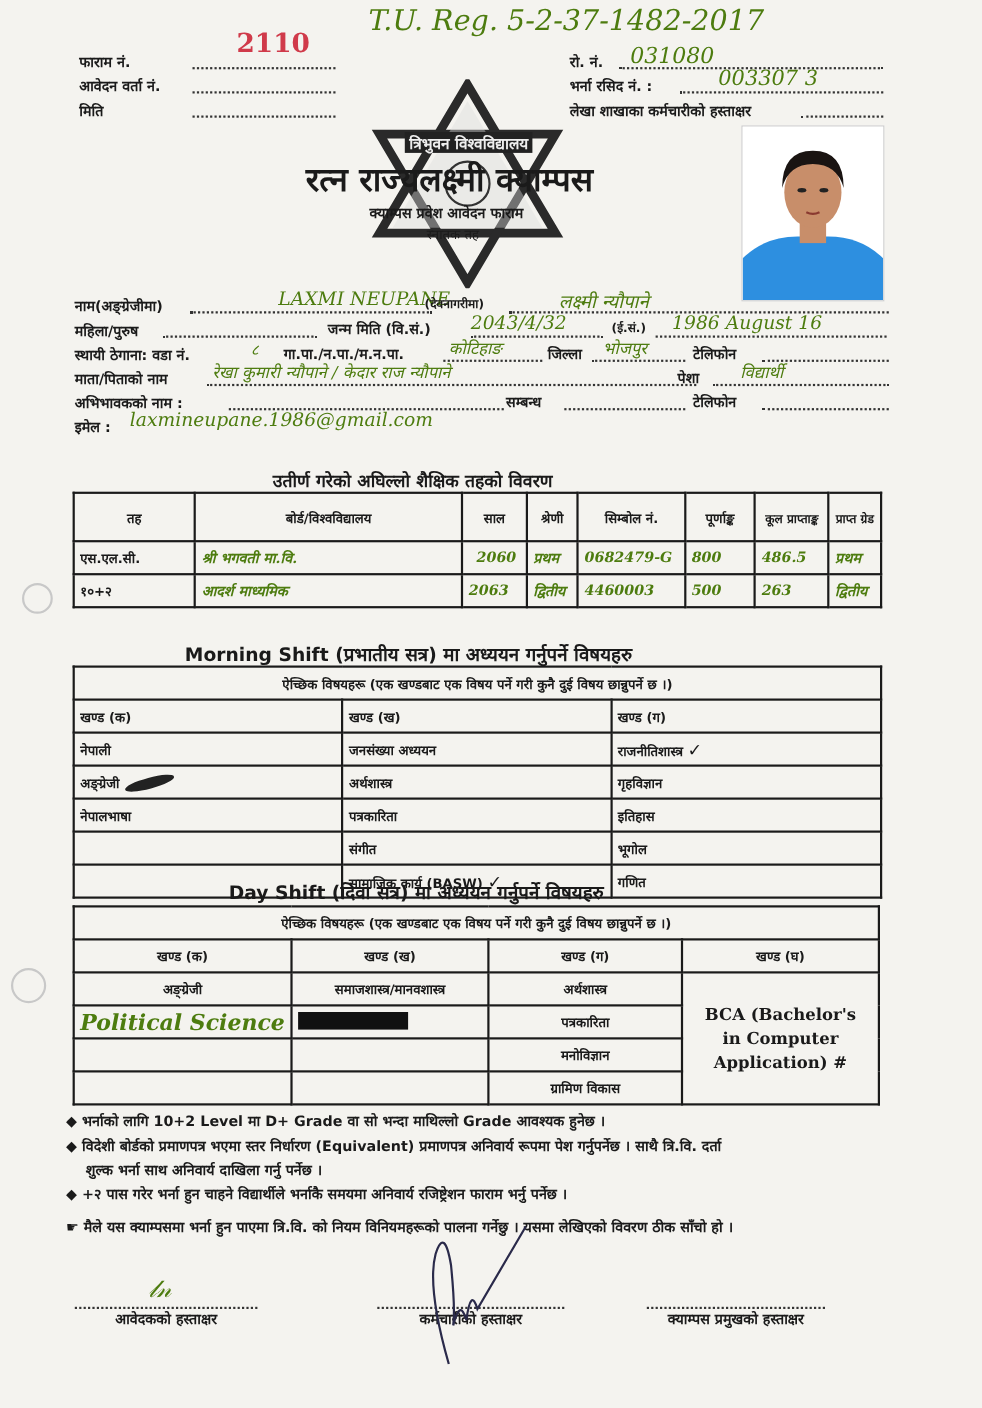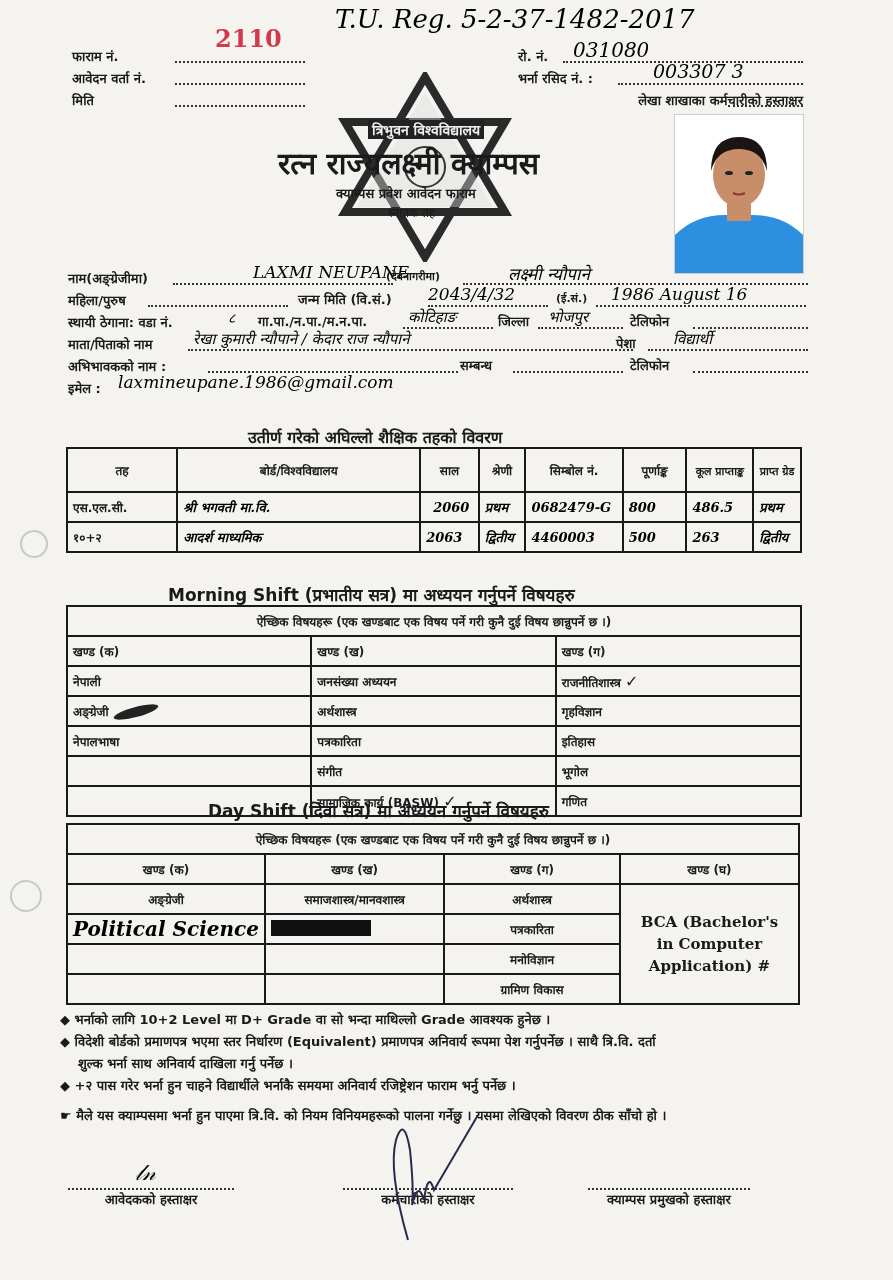--- a/index.html
+++ b/index.html
@@ -1,20 +1,20 @@
 <!DOCTYPE html>
 <html><head>
 <meta charset="utf-8">
 <style>
   html,body{margin:0;padding:0;}
   body{width:893px;height:1280px;background:#f4f3ef;position:relative;overflow:hidden;font-family:"DejaVu Sans",sans-serif;color:#1a1a1a;}
   .abs{position:absolute;}
   .lbl{font-weight:bold;font-size:13px;white-space:nowrap;}
   .dots{border-bottom:2px dotted #333;display:inline-block;}
-  .hand{font-family:"DejaVu Serif",serif;font-style:italic;color:#000000;font-size:17px;white-space:nowrap;}
+  .hand{font-family:"DejaVu Serif",serif;font-style:italic;color:#4d7c0f;font-size:17px;white-space:nowrap;}
   .stamp{color:#d03a4a;font-family:"DejaVu Serif",serif;font-weight:bold;font-size:24px;}
   table.grid{border-collapse:collapse;position:absolute;background:transparent;}
   table.grid td{border:2px solid #1a1a1a;font-size:12px;font-weight:bold;padding:2px 5px;height:24px;}
   .center{text-align:center;}
   .sec-title{font-weight:bold;font-size:17px;text-align:center;white-space:nowrap;}
   .hole{position:absolute;border:2px solid #c8c8c8;border-radius:50%;}
   .note{font-size:13px;font-weight:bold;white-space:nowrap;}
   .photo{background:#fff;border:1px solid #ccc;overflow:hidden;}
   .sigline{border-top:2px dotted #333;}
 </style>
@@ -46,21 +46,21 @@
   <div style="height:22px;position:relative;">
     <span class="lbl">रो. नं.</span>
     <span class="dots" style="position:absolute;left:45px;right:0;top:0;height:15px;"></span>
     <span class="hand" style="position:absolute;left:55px;top:-8px;font-size:20px;">031080</span>
   </div>
   <div style="height:22px;position:relative;">
     <span class="lbl">भर्ना रसिद नं. :</span>
     <span class="dots" style="position:absolute;left:100px;right:0;top:0;height:15px;"></span>
     <span class="hand" style="position:absolute;left:135px;top:-8px;font-size:19px;">003307 3</span>
   </div>
-  <div style="height:22px;position:relative;text-align:right;">
+  <div style="height:22px;position:relative;">
     <span class="lbl">लेखा शाखाका कर्मचारीको हस्ताक्षर</span>
     <span class="dots" style="position:absolute;left:210px;right:0;top:0;height:15px;"></span>
   </div>
 </div>
 
 <svg class="abs" style="left:335px;top:72px;" width="180" height="190" viewBox="0 0 180 190">
   <polygon points="90,5 170,140 10,140" fill="none" stroke="#2a2a2a" stroke-width="8"></polygon>
   <polygon points="90,185 170,50 10,50" fill="none" stroke="#2a2a2a" stroke-width="8"></polygon>
   <polygon points="90,20 158,135 22,135" fill="#dcdcdc" opacity="0.4"></polygon>
   <circle cx="90" cy="95" r="20" fill="none" stroke="#333" stroke-width="2"></circle>

